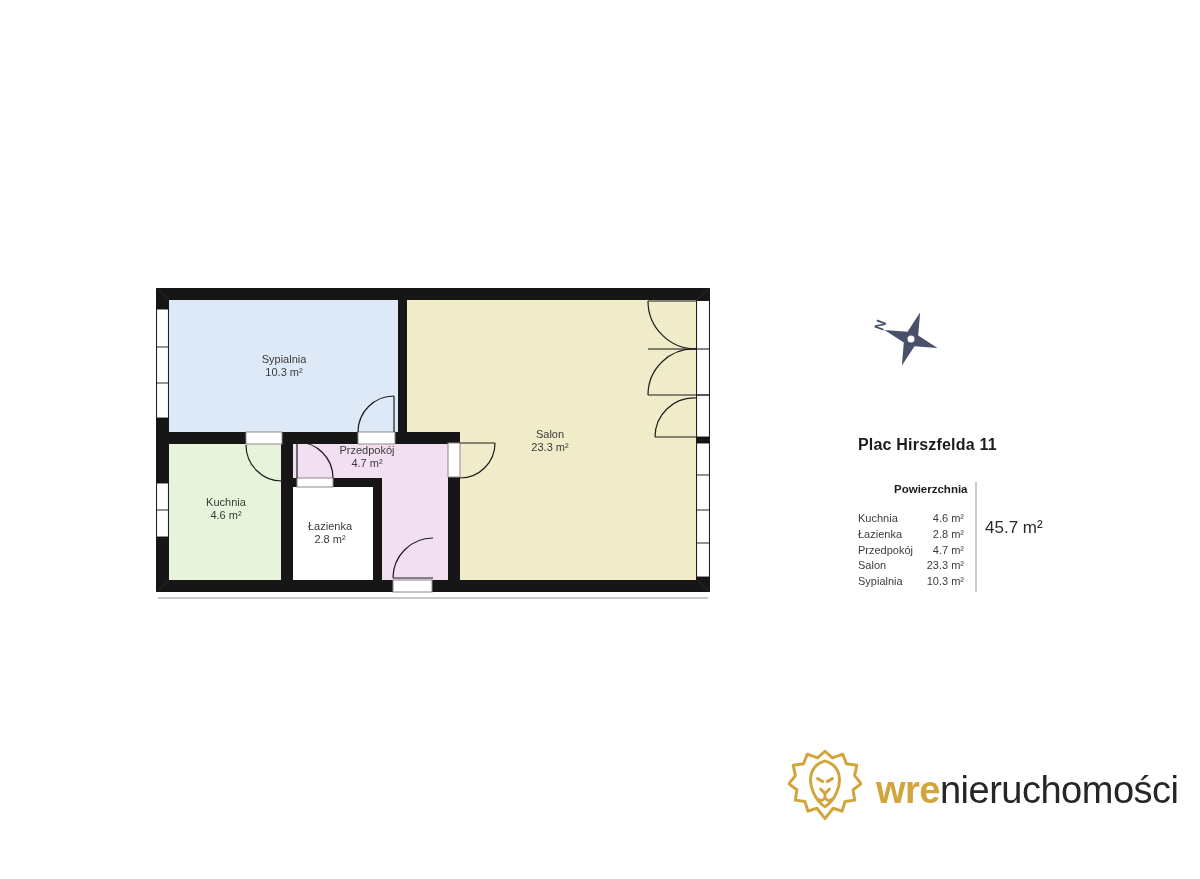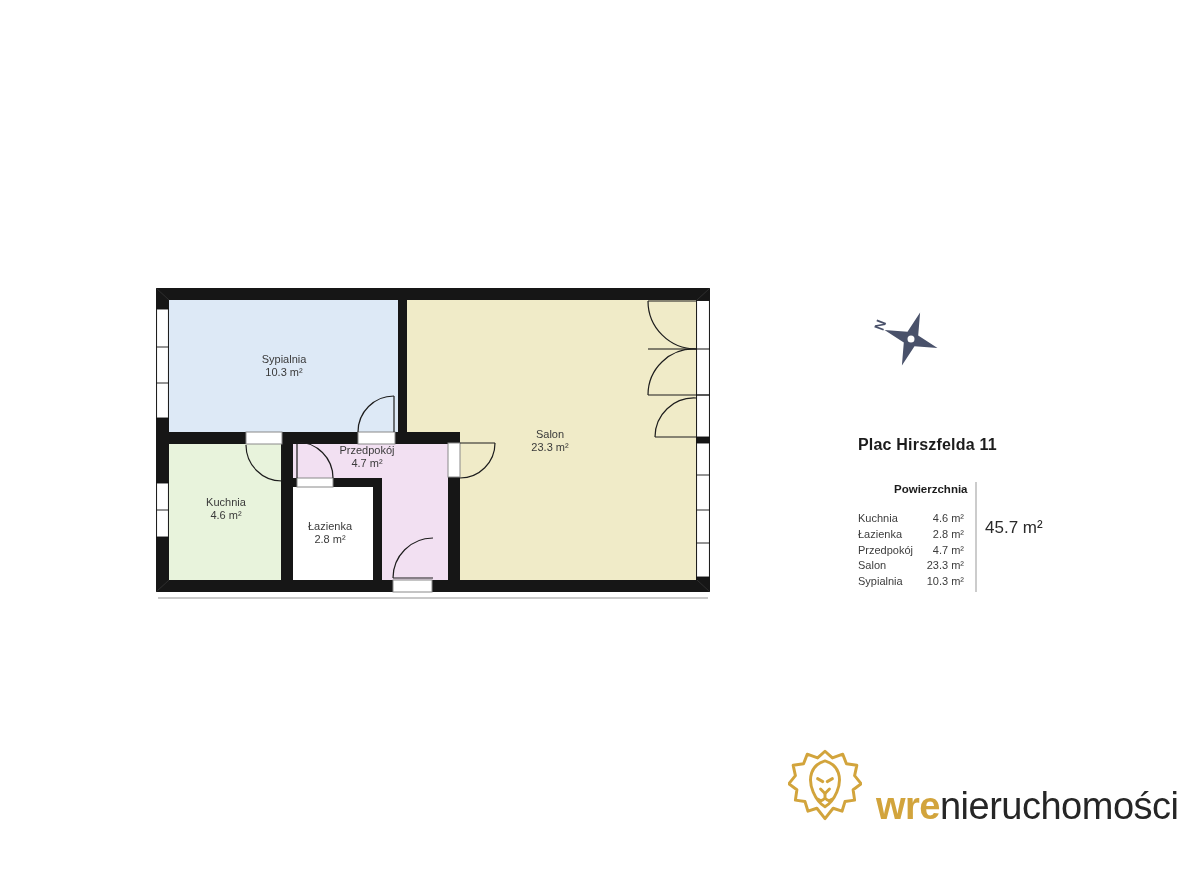--- a/index.html
+++ b/index.html
@@ -19,21 +19,21 @@
   }
   .info-header{
     position:absolute;left:858px;top:483px;font-size:11.5px;font-weight:bold;color:#1c1c1c;padding-left:36px;
   }
   .area-table{position:absolute;left:858px;top:511px;width:106px;}
   .area-row{display:flex;justify-content:space-between;font-size:11px;line-height:15.8px;color:#3c3c3c;}
   .divider{position:absolute;left:975px;top:482px;width:2px;height:110px;background:#cccccc;}
   .total-area{position:absolute;left:985px;top:518px;font-size:17px;color:#2a2a2a;}
   .logo{position:absolute;left:788px;top:749px;width:390px;height:82px;}
   .lion-svg{position:absolute;left:0;top:0;}
-  .logo-text{position:absolute;left:88px;top:20px;font-size:38px;letter-spacing:-0.5px;white-space:nowrap;margin-top:16px;}
+  .logo-text{position:absolute;left:88px;top:20px;font-size:38px;letter-spacing:-0.5px;white-space:nowrap;}
   .logo-text .bold-part{font-weight:bold;color:#d2a43c;}
   .logo-text .rest-part{font-weight:normal;color:#262626;}
 </style>
 </head>
 <body>
 
 <div class="canvas">
 
   <svg class="plan-svg" width="554" height="314" viewBox="0 0 554 314">
 

